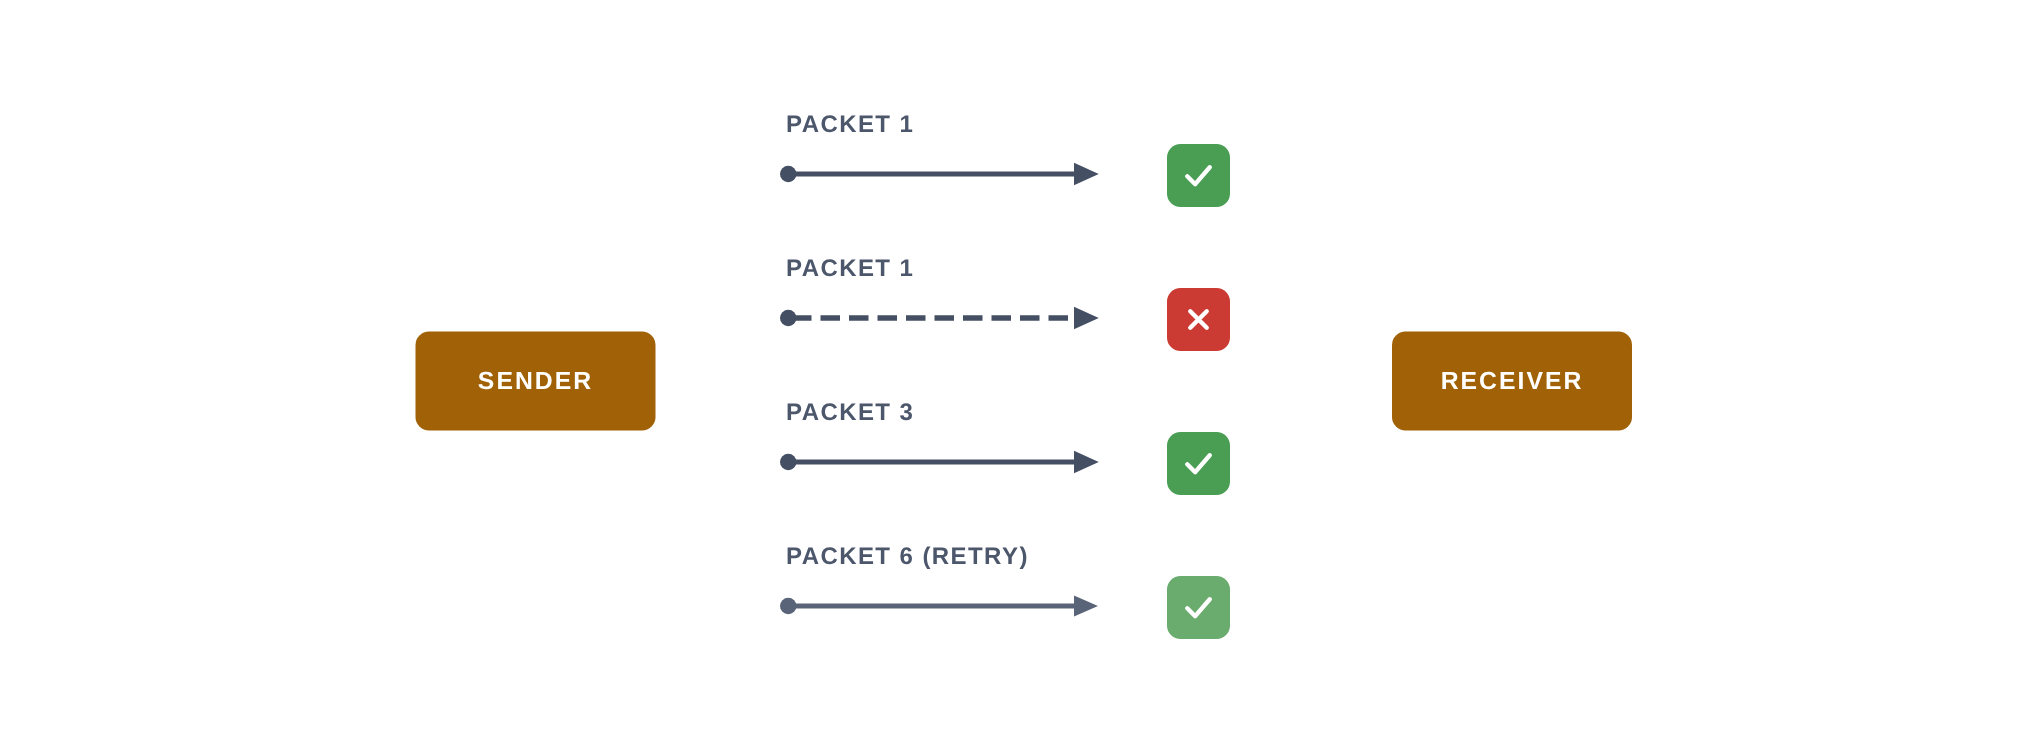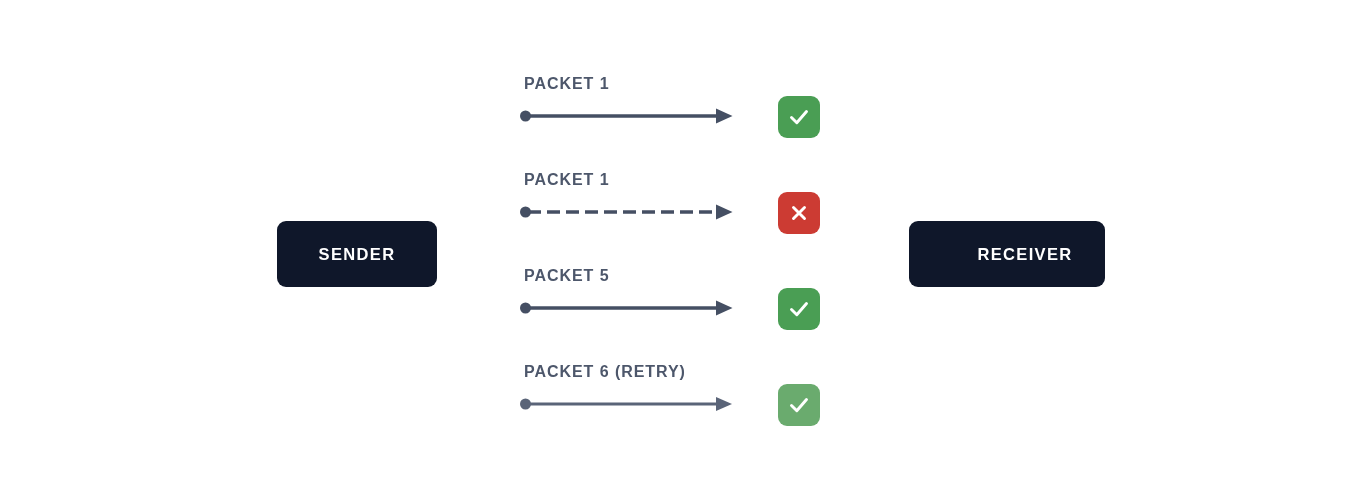--- a/index.html
+++ b/index.html
@@ -22,35 +22,35 @@
     width: 1352px;
     height: 502px;
   }
 
   
   .node-box {
     position: absolute;
     width: 160px;
     height: 66px;
     border-radius: 9px;
-    background: #0f172a;
+    background: #a16207;
     display: flex;
     align-items: center;
     justify-content: center;
   }
   .node-label {
     color: #ffffff;
     font-size: 16.5px;
     font-weight: bold;
     letter-spacing: 1.35px;
     line-height: 1;
     white-space: nowrap;
   }
   #sender-node  { left: 277px; top: 221px; }
-  #receiver-node{ left: 909px; top: 221px; padding-left: 36px; }
+  #receiver-node{ left: 928px; top: 221px; }
 
   
   .packet-row {
     position: absolute;
     left: 520px;
     width: 320px;
     height: 62px;
   }
   #packet-row-1 { top: 76px; }
   #packet-row-2 { top: 172px; }
@@ -130,21 +130,21 @@
       <path d="M 196 4.5 L 212.5 12 L 196 19.5 Z" fill="#454f63"></path>
     </svg>
     <div class="status-badge fail">
       <svg width="22" height="22" viewBox="0 0 22 22">
         <path d="M 5.5 5.5 L 16.5 16.5 M 16.5 5.5 L 5.5 16.5" fill="none" stroke="#ffffff" stroke-width="2.9" stroke-linecap="round"></path>
       </svg>
     </div>
   </div>
 
   <div class="packet-row" id="packet-row-3">
-    <span class="packet-label">PACKET 5</span>
+    <span class="packet-label">PACKET 3</span>
     <svg class="arrow-svg" viewBox="0 0 230 24">
       <circle cx="5.5" cy="12" r="5.5" fill="#454f63"></circle>
       <line x1="5.5" y1="12" x2="198" y2="12" stroke="#454f63" stroke-width="3.4"></line>
       <path d="M 196 4.5 L 212.5 12 L 196 19.5 Z" fill="#454f63"></path>
     </svg>
     <div class="status-badge ok">
       <svg width="24" height="24" viewBox="0 0 24 24">
         <path d="M 4.5 12.5 L 9.8 17.8 L 19.5 6.5" fill="none" stroke="#ffffff" stroke-width="2.9" stroke-linecap="round" stroke-linejoin="round"></path>
       </svg>
     </div>

